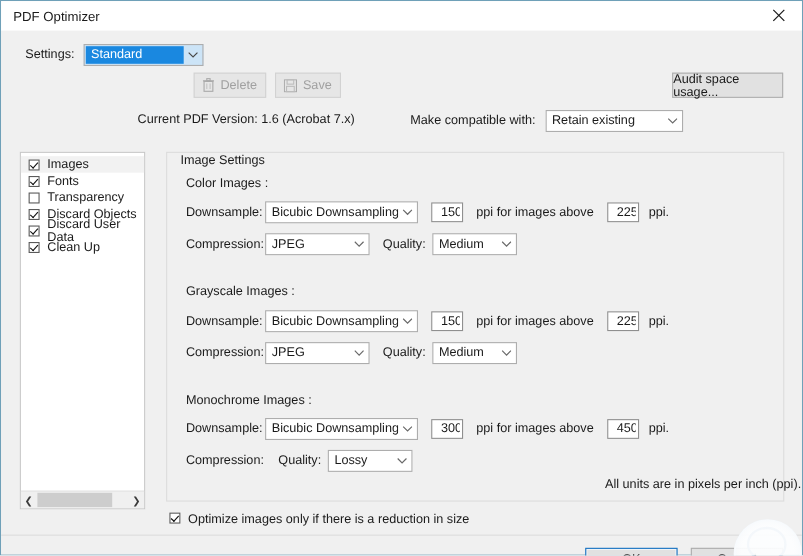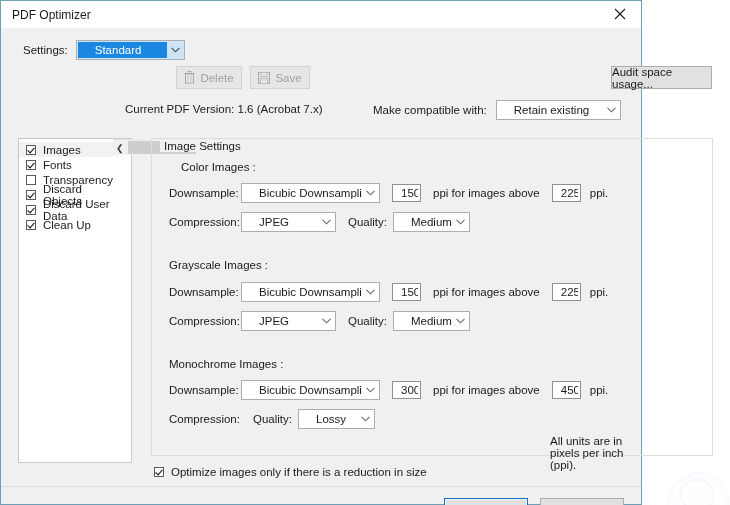--- a/index.html
+++ b/index.html
@@ -12,21 +12,21 @@
     height: 505px;
     font-family: "Liberation Sans", sans-serif;
     font-size: 11.5px;
     color: #1a1a1a;
     overflow: hidden;
     position: relative;
   }
   .window {
     position: absolute;
     left: 0; top: 0;
-    width: 642px; height: 505px;
+    width: 730px; height: 505px;
     background: #f0f0f0;
     border: 1px solid #6fa0b8;
     box-sizing: border-box;
     display: flex;
     flex-direction: column;
   }
   
   .titlebar {
     height: 27px;
     background: #ffffff;
@@ -74,21 +74,21 @@
     box-sizing: border-box;
     background: #ffffff;
     border: 1px solid #adadad;
     height: 20px;
     display: flex;
     align-items: center;
     font-size: 11.5px;
     cursor: default;
   }
   .combo .combo-text {
-    padding-left: 17px;
+    padding-left: 5px;
     flex: 1 1 auto;
     white-space: nowrap;
     overflow: hidden;
   }
   .combo .combo-arrow {
     width: 17px;
     height: 100%;
     display: flex;
     align-items: center;
     justify-content: center;
@@ -159,21 +159,21 @@
   
   .listbox {
     position: absolute;
     left: 17px; top: 110px;
     width: 114px;
     height: 325px;
     box-sizing: border-box;
     background: #ffffff;
     border: 1px solid #c8c8c8;
     display: flex;
-    flex-direction: row;
+    flex-direction: column;
   }
   .list-items {
     flex: 1 1 auto;
     padding-top: 3px;
   }
   .list-item {
     display: flex;
     align-items: center;
     height: 15px;
     padding-left: 7px;
@@ -268,21 +268,20 @@
     color: #1a1a1a;
   }
   .gap-s { width: 9px; }
   .gap-m { width: 12px; }
 
   
   .optimize-row {
     position: absolute;
     left: 153px; top: 438px;
     display: flex;
-    align-items: center;
     font-size: 11.5px;
     cursor: default;
   }
   .footer-sep {
     position: absolute;
     left: 0; right: 0;
     top: 458px;
     height: 1px;
     background: #dcdcdc;
   }
@@ -422,21 +421,21 @@
         <div class="hscroll-track">
           <div class="hscroll-thumb"></div>
         </div>
         <div class="hscroll-arrow">❯</div>
       </div>
     </div>
 
     <div class="groupbox"></div>
     <div class="group-title">Image Settings</div>
 
-    <div class="sub-title" style="left:180px; top:133px;">Color Images :</div>
+    <div class="sub-title" style="left:168px; top:133px;">Color Images :</div>
     <div class="row" style="left:168px; top:155px;">
       <span class="lbl" style="width:66px;">Downsample:</span>
       <div class="combo combo-downsample">
         <span class="combo-text">Bicubic Downsampling to</span>
         <span class="combo-arrow">
           <svg width="9" height="6" viewBox="0 0 9 6">
               <path d="M0.5 0.8 L4.5 4.8 L8.5 0.8" fill="none" stroke="#6a6a6a" stroke-width="1.1"></path>
             </svg>
         </span>
       </div>

